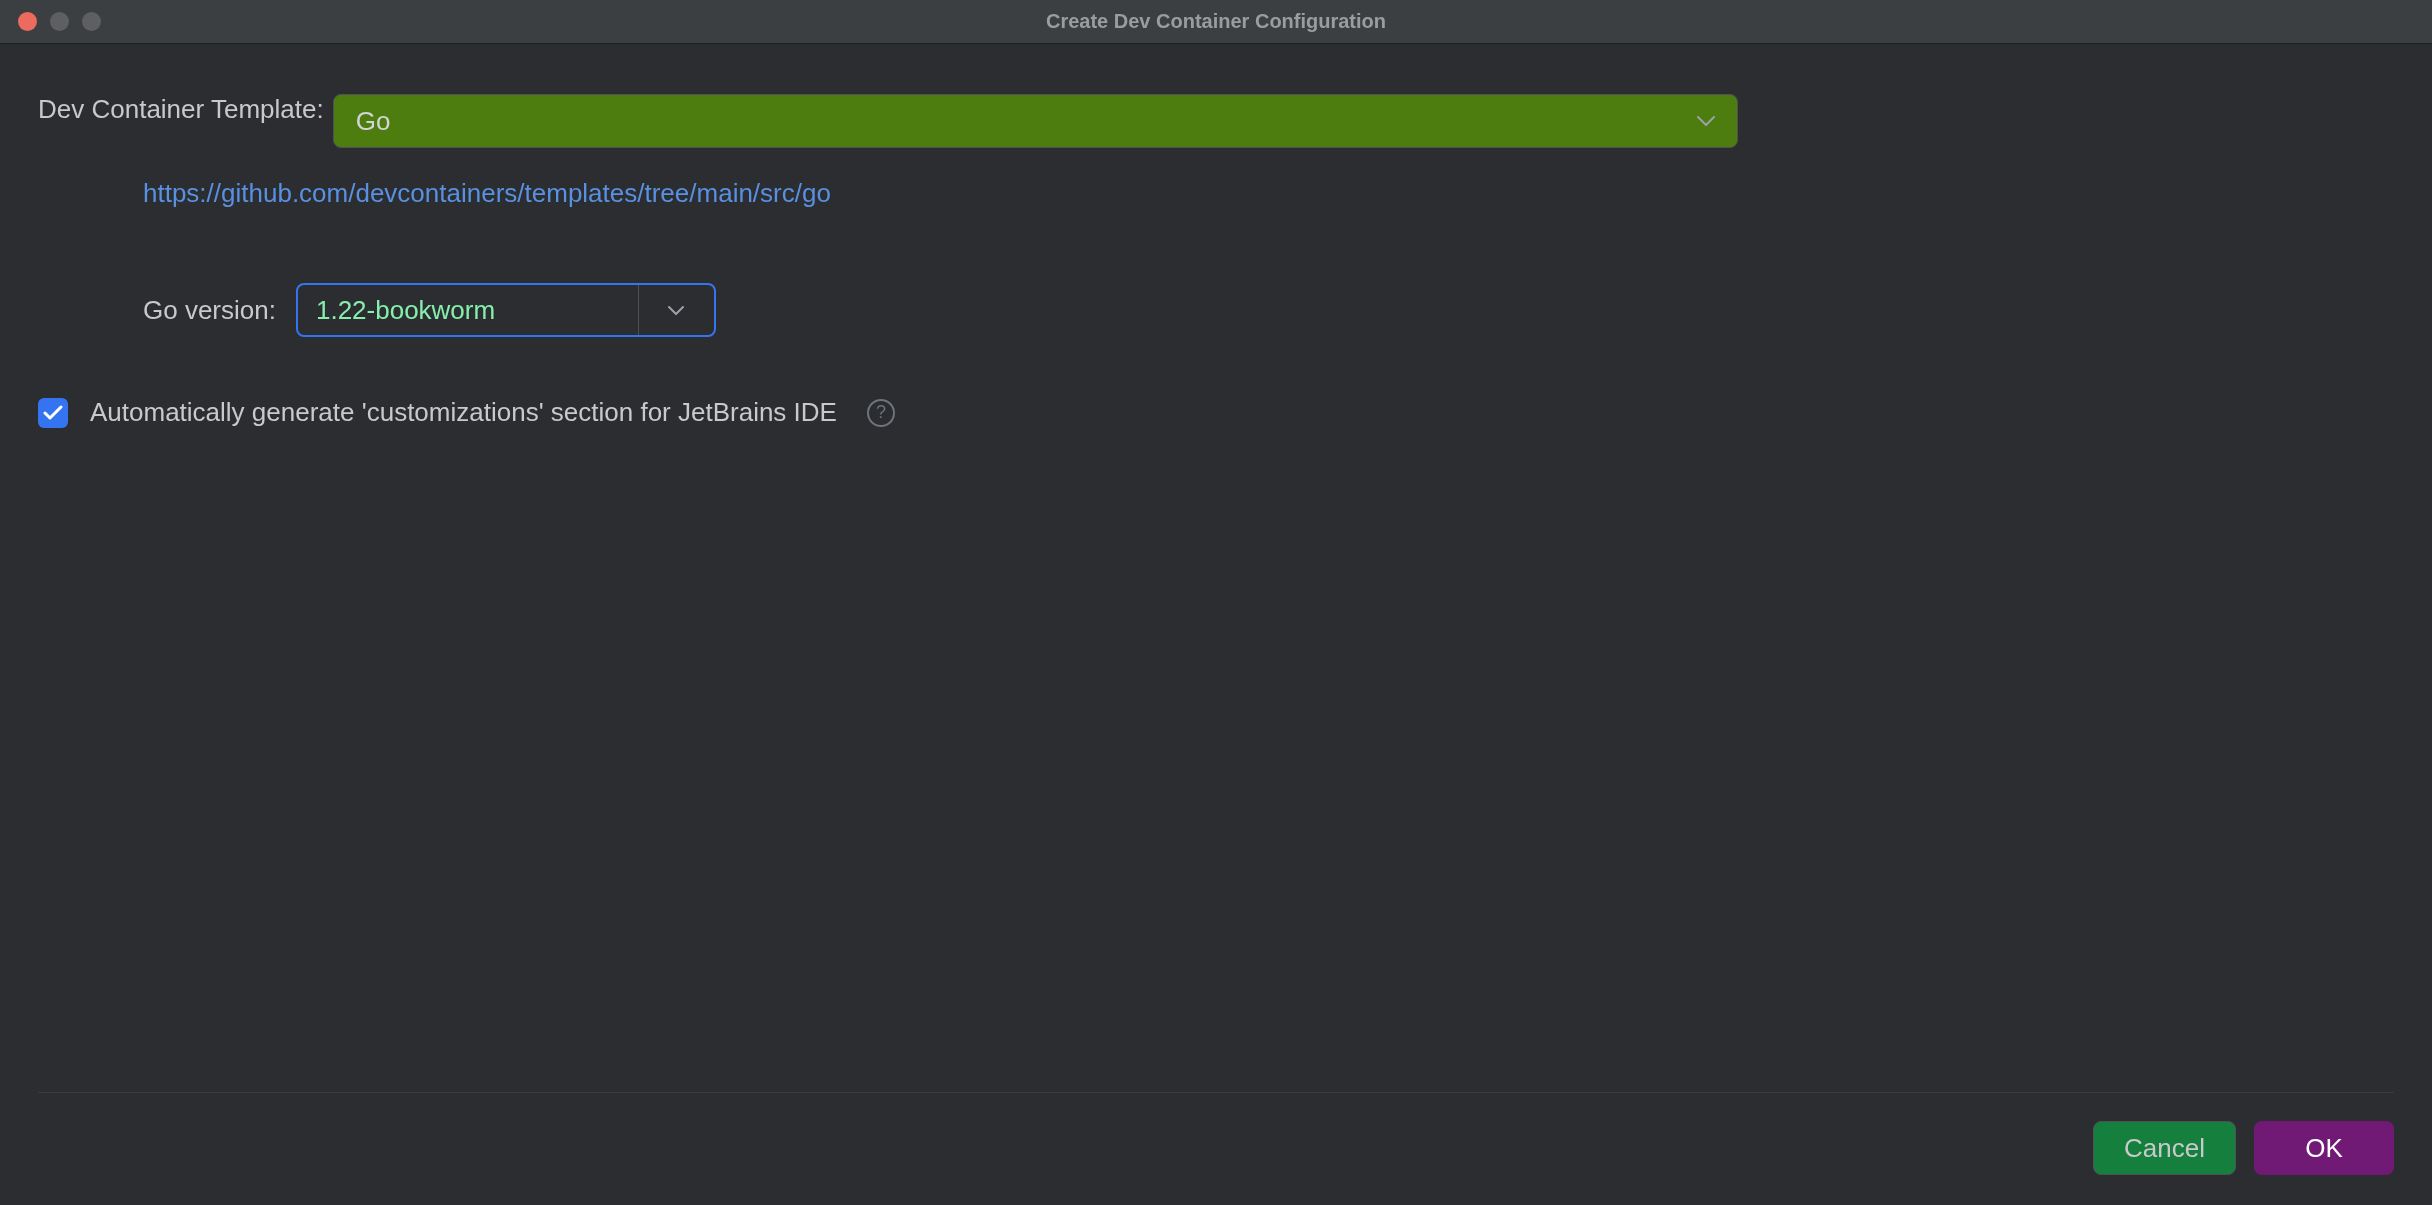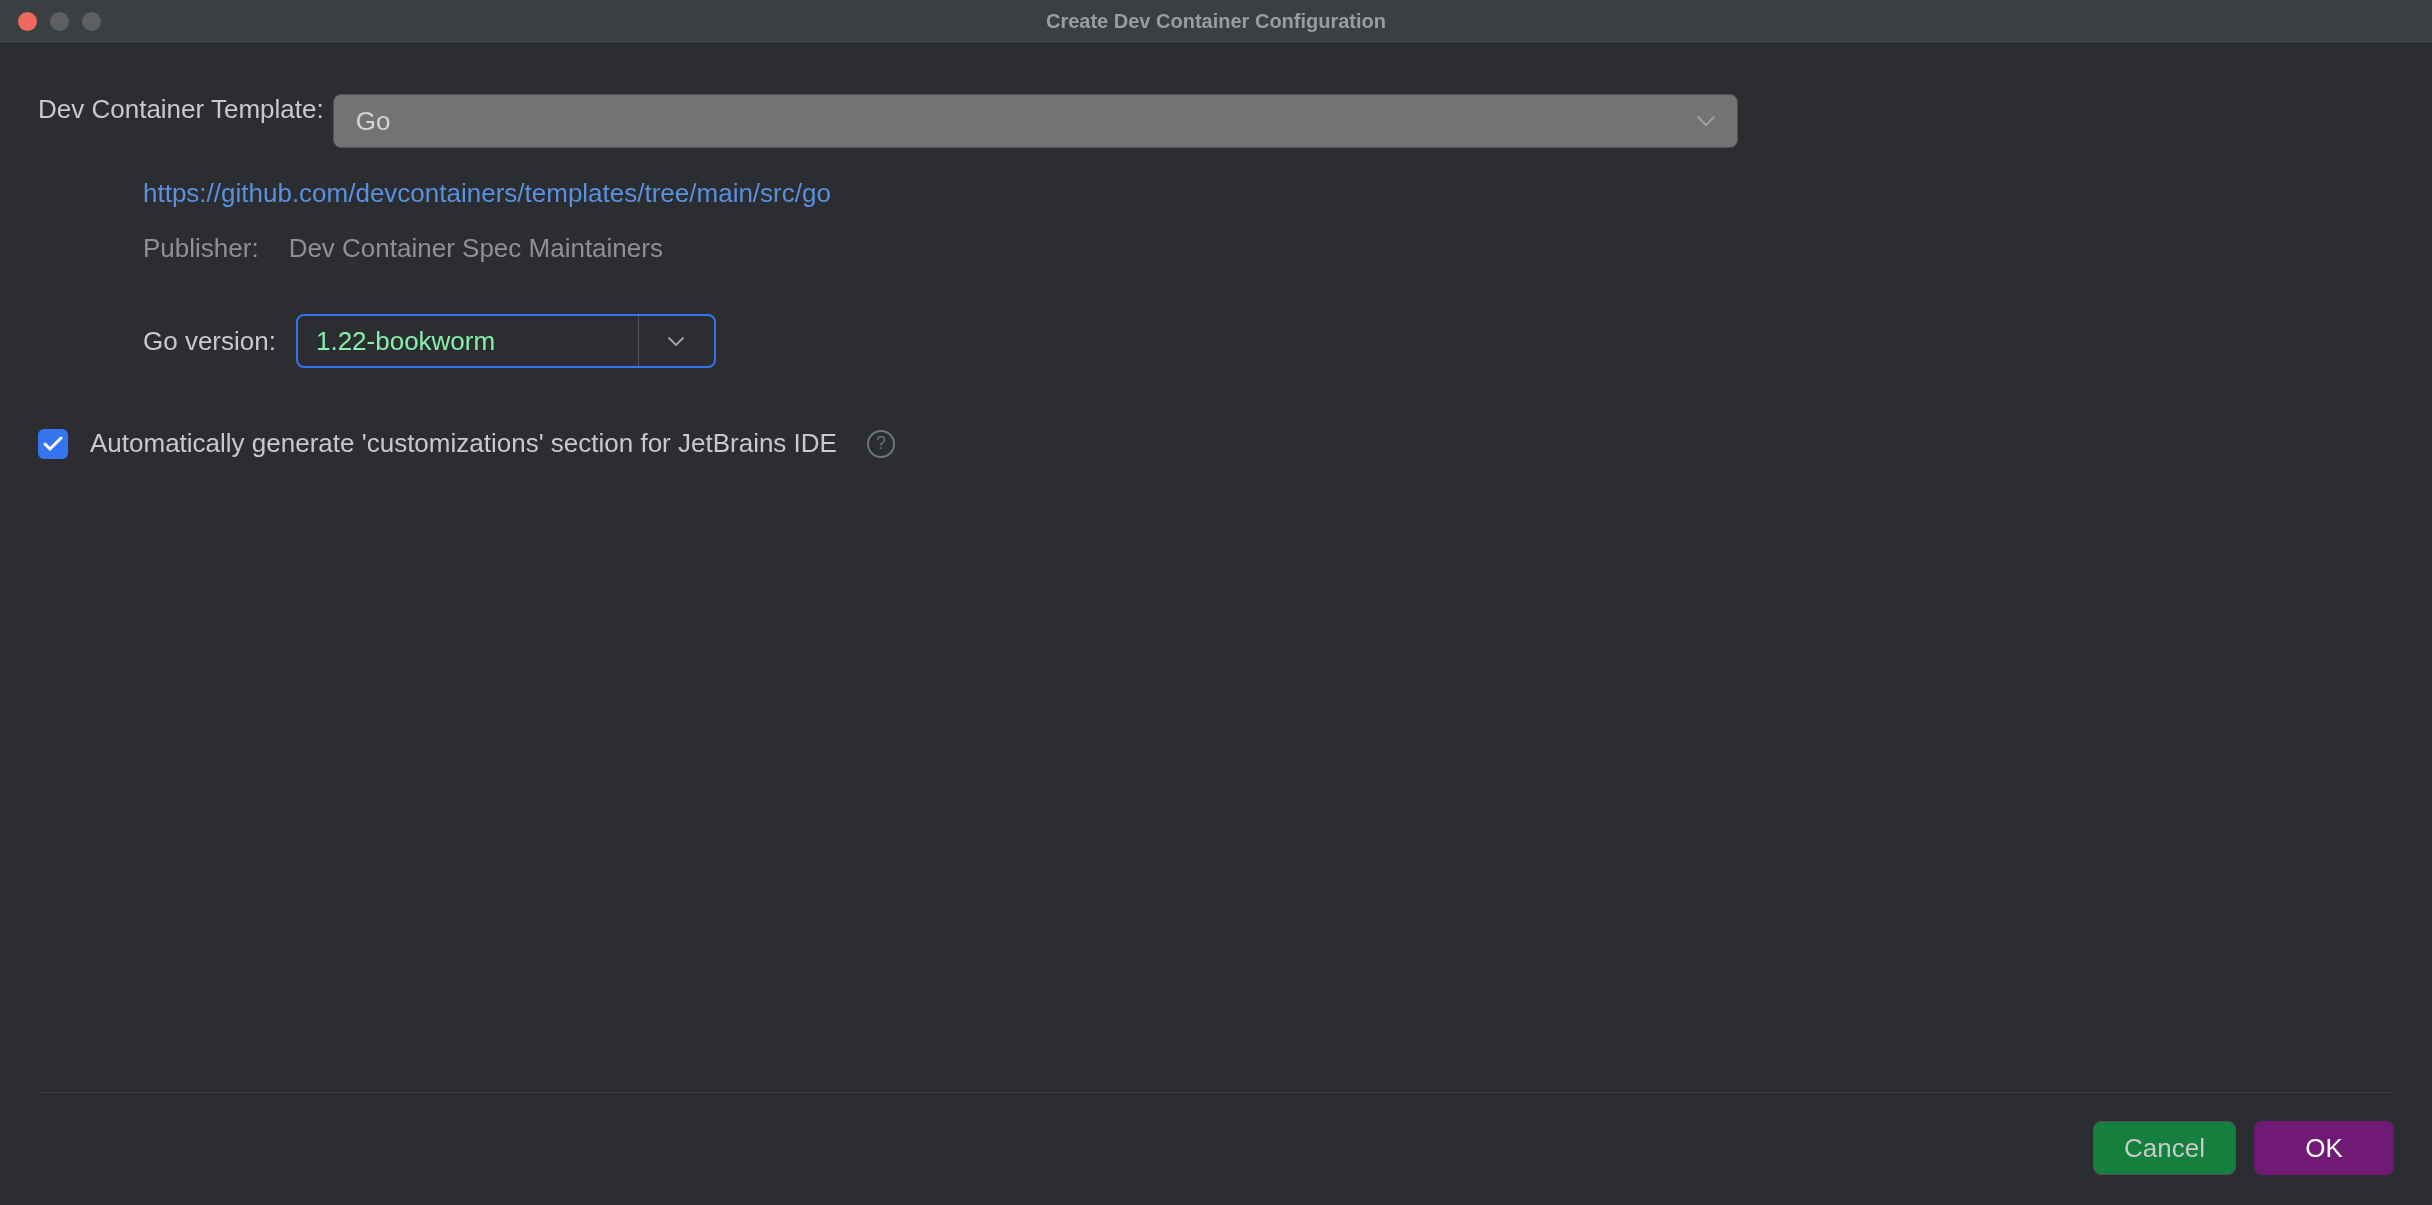--- a/index.html
+++ b/index.html
@@ -64,21 +64,21 @@
     
     .label {
       font-size: 26px;
       color: #c8c9cb;
     }
     
     .dropdown {
       flex: 1;
       max-width: 1405px;
       height: 54px;
-      background: #737373;
+      background: #4d7c0f;
       border: 1px solid #4e5157;
       border-radius: 8px;
       display: flex;
       align-items: center;
       justify-content: space-between;
       padding: 15px 22px;
       cursor: pointer;
     }
     
     .dropdown-text {
@@ -286,24 +286,20 @@
     <div class="dropdown">
       <span class="dropdown-text">Go</span>
       <svg class="chevron-down" viewBox="0 0 18 10">
         <path d="M1 1 L9 9 L17 1" stroke="#9da0a8" stroke-width="2" fill="none" stroke-linecap="round" stroke-linejoin="round"></path>
       </svg>
     </div>
   </div>
 
   <div class="info-block">
     <a class="link">https://github.com/devcontainers/templates/tree/main/src/go</a>
-    <div class="publisher-row">
-      <span class="publisher-label">Publisher:</span>
-      <span class="publisher-value">Dev Container Spec Maintainers</span>
-    </div>
   </div>
 
 
   <div class="options-row">
     <span class="label">Go version:</span>
     <div class="combobox">
       <input class="combobox-input" type="text" value="1.22-bookworm" style="">
       <div class="combobox-arrow">
         <svg width="16" height="9" viewBox="0 0 16 9">
           <path d="M1 1 L8 8 L15 1" stroke="#9da0a8" stroke-width="2" fill="none" stroke-linecap="round" stroke-linejoin="round"></path>

